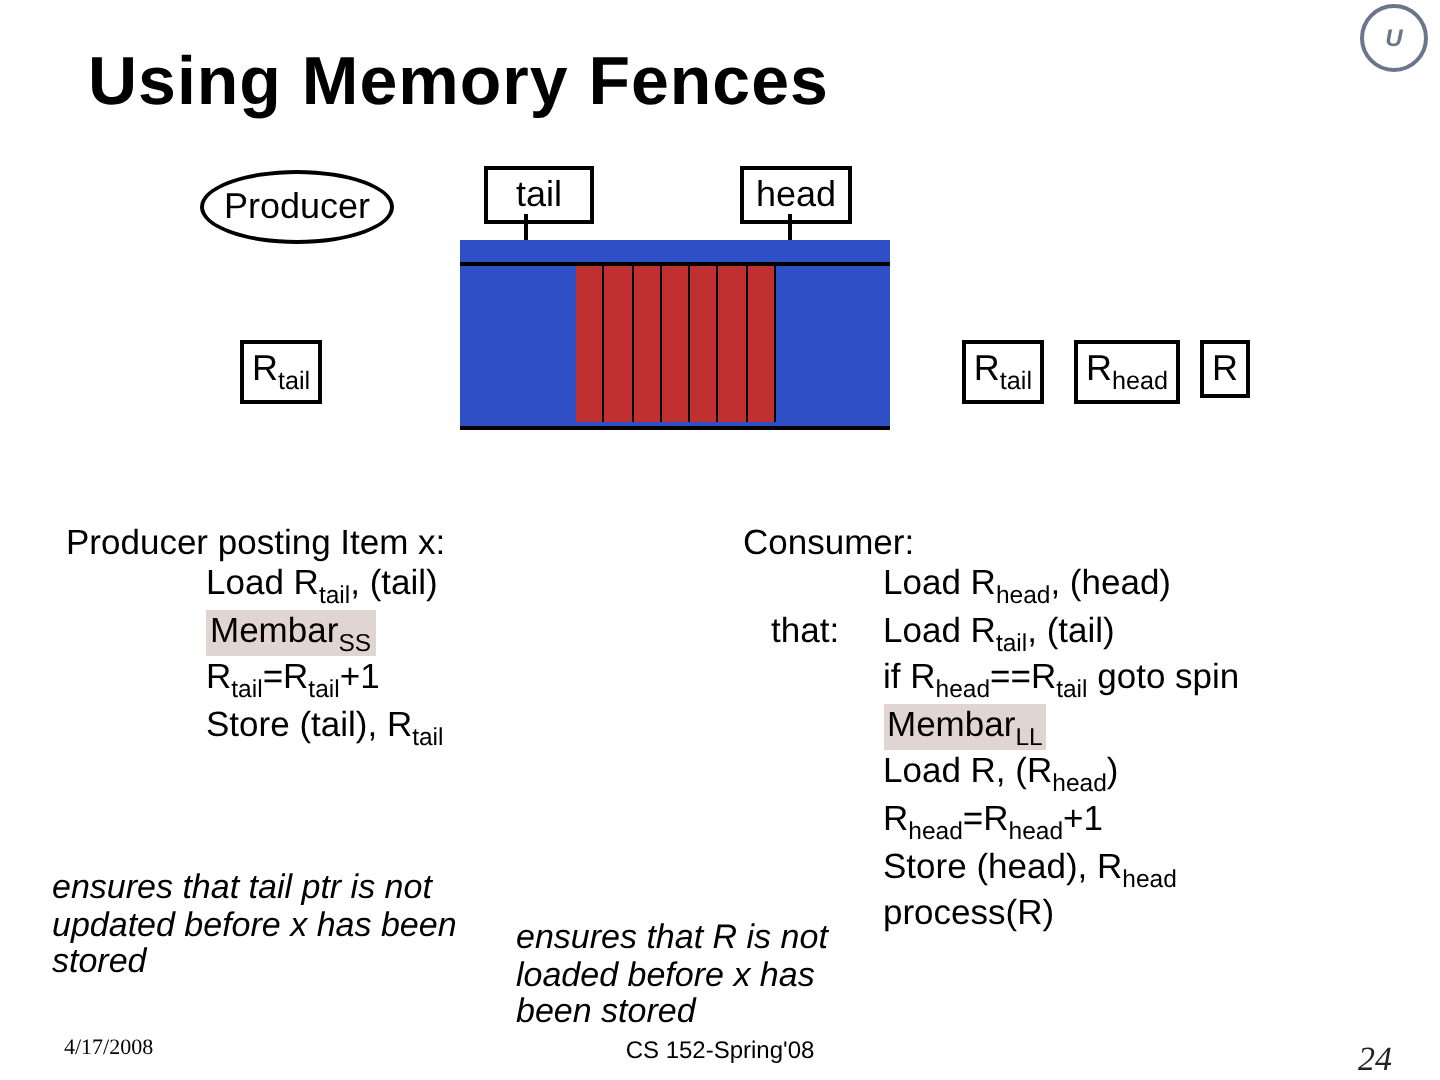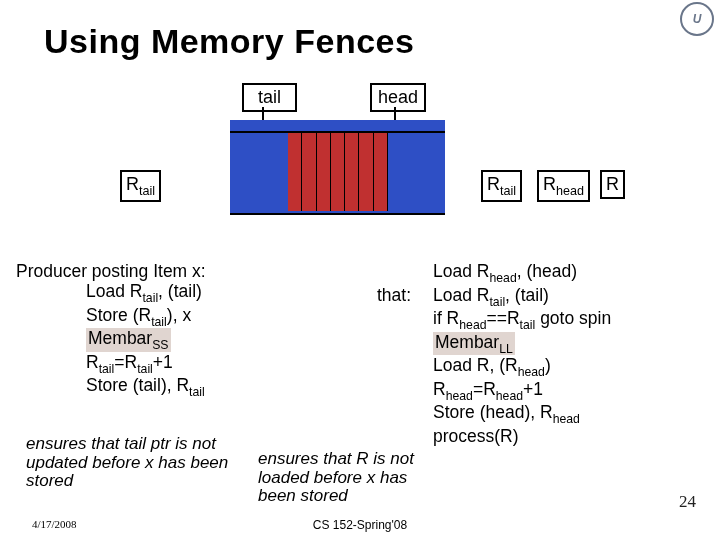--- a/index.html
+++ b/index.html
@@ -97,21 +97,21 @@
   .vline {
     position: absolute;
     width: 2px;
     background: #000;
   }
   .tail-line { left: 232px; top: 32px; height: 28px; }
   .head-line { left: 364px; top: 32px; height: 28px; }
 
   .lower {
     position: relative;
-    padding: 6px 20px 0 16px;
+    padding: 6px 20px 0 33px;
     font-size: 17.5px;
     line-height: 1.15;
   }
   .twocol { display: flex; gap: 10px; }
   .col { flex: 1; }
   .code-line { white-space: pre; }
   .ind1 { padding-left: 70px; }
   .spin-row { display: flex; white-space: pre; }
   .spin-lbl { padding-left: 14px; width: 70px; }
   .spin-body { }
@@ -128,21 +128,21 @@
     position: absolute;
     line-height: 1.1;
   }
   .note-left {
     left: 26px;
     top: 435px;
     width: 230px;
   }
   .note-mid {
     left: 258px;
-    top: 450px;
+    top: 460px;
     width: 190px;
   }
   .date {
     position: absolute;
     left: 32px;
     bottom: 10px;
     font-size: 11px;
     font-family: "Times New Roman", serif;
     text-align: right;
   }
@@ -150,34 +150,36 @@
     position: absolute;
     left: 50%;
     transform: translateX(-50%);
     bottom: 8px;
     font-size: 12px;
     font-family: Arial, sans-serif;
   }
   .pagenum {
     position: absolute;
     right: 24px;
-    bottom: 28px;
+    bottom: 0;
     font-size: 17px;
     font-family: "Times New Roman", serif;
     color: #222;
+    font-style: italic;
   }
 </style>
 </head>
 <body>
 
 <div class="logo">U</div>
 
 <div class="title">Using Memory Fences</div>
 
 <div class="diagram">
+  <div class="producer-oval">Producer</div>
   <div class="small-box tail-hdr">tail</div>
   <div class="small-box head-hdr">head</div>
   <div class="vline tail-line"></div>
   <div class="vline head-line"></div>
   <div class="buffer-block"></div>
   <div class="buffer-top-line"></div>
   <div class="buffer-bot-line"></div>
   <div class="buffer-core">
     <div class="slot"></div>
     <div class="slot"></div>
@@ -191,26 +193,26 @@
   <div class="small-box rtail-right">R<sub>tail</sub></div>
   <div class="small-box rhead-right">R<sub>head</sub></div>
   <div class="small-box r-right">R</div>
 </div>
 
 <div class="lower">
   <div class="twocol">
     <div class="col">
       <div class="code-line">Producer posting Item x:</div>
       <div class="code-line ind1">Load R<sub>tail</sub>, (tail)</div>
-      <div class="code-line ind1">Store (R<sub>tail</sub>), x</div>
       <div class="code-line ind1"><span class="hl">Membar<sub>SS</sub></span></div>
       <div class="code-line ind1">R<sub>tail</sub>=R<sub>tail</sub>+1</div>
       <div class="code-line ind1">Store (tail), R<sub>tail</sub></div>
     </div>
     <div class="col">
+      <div class="code-line">Consumer:</div>
       <div class="code-line ind1">Load R<sub>head</sub>, (head)</div>
       <div class="spin-row">
         <div class="spin-lbl">that:</div>
         <div class="spin-body">Load R<sub>tail</sub>, (tail)</div>
       </div>
       <div class="code-line ind1">if R<sub>head</sub>==R<sub>tail</sub> goto spin</div>
       <div class="code-line ind1"><span class="hl">Membar<sub>LL</sub></span></div>
       <div class="code-line ind1">Load R, (R<sub>head</sub>)</div>
       <div class="code-line ind1">R<sub>head</sub>=R<sub>head</sub>+1</div>
       <div class="code-line ind1">Store (head), R<sub>head</sub></div>

